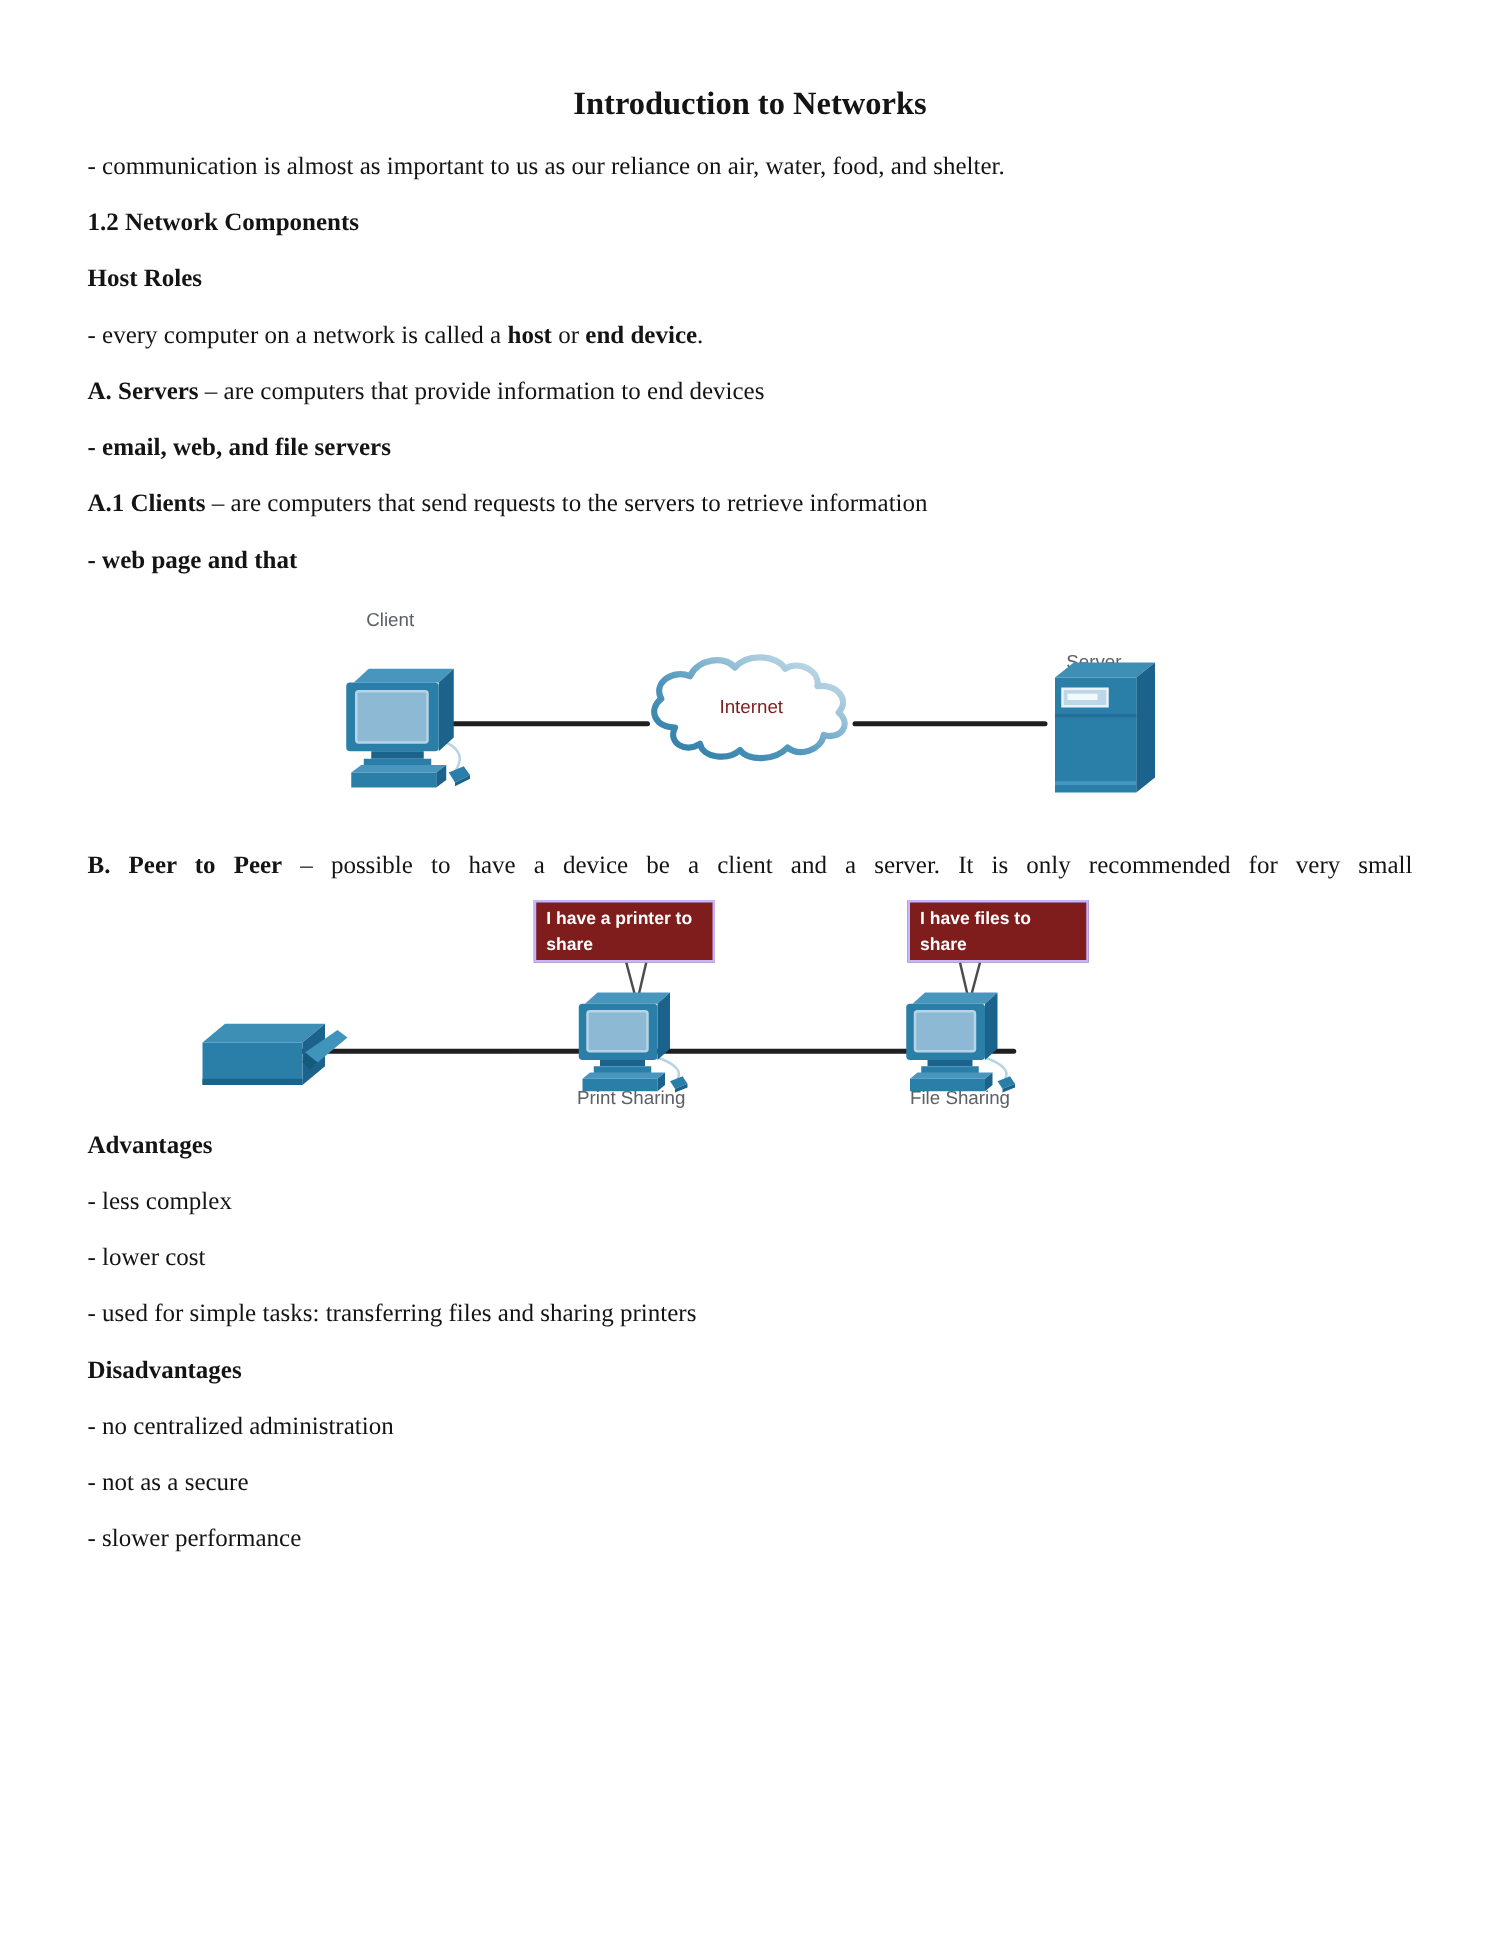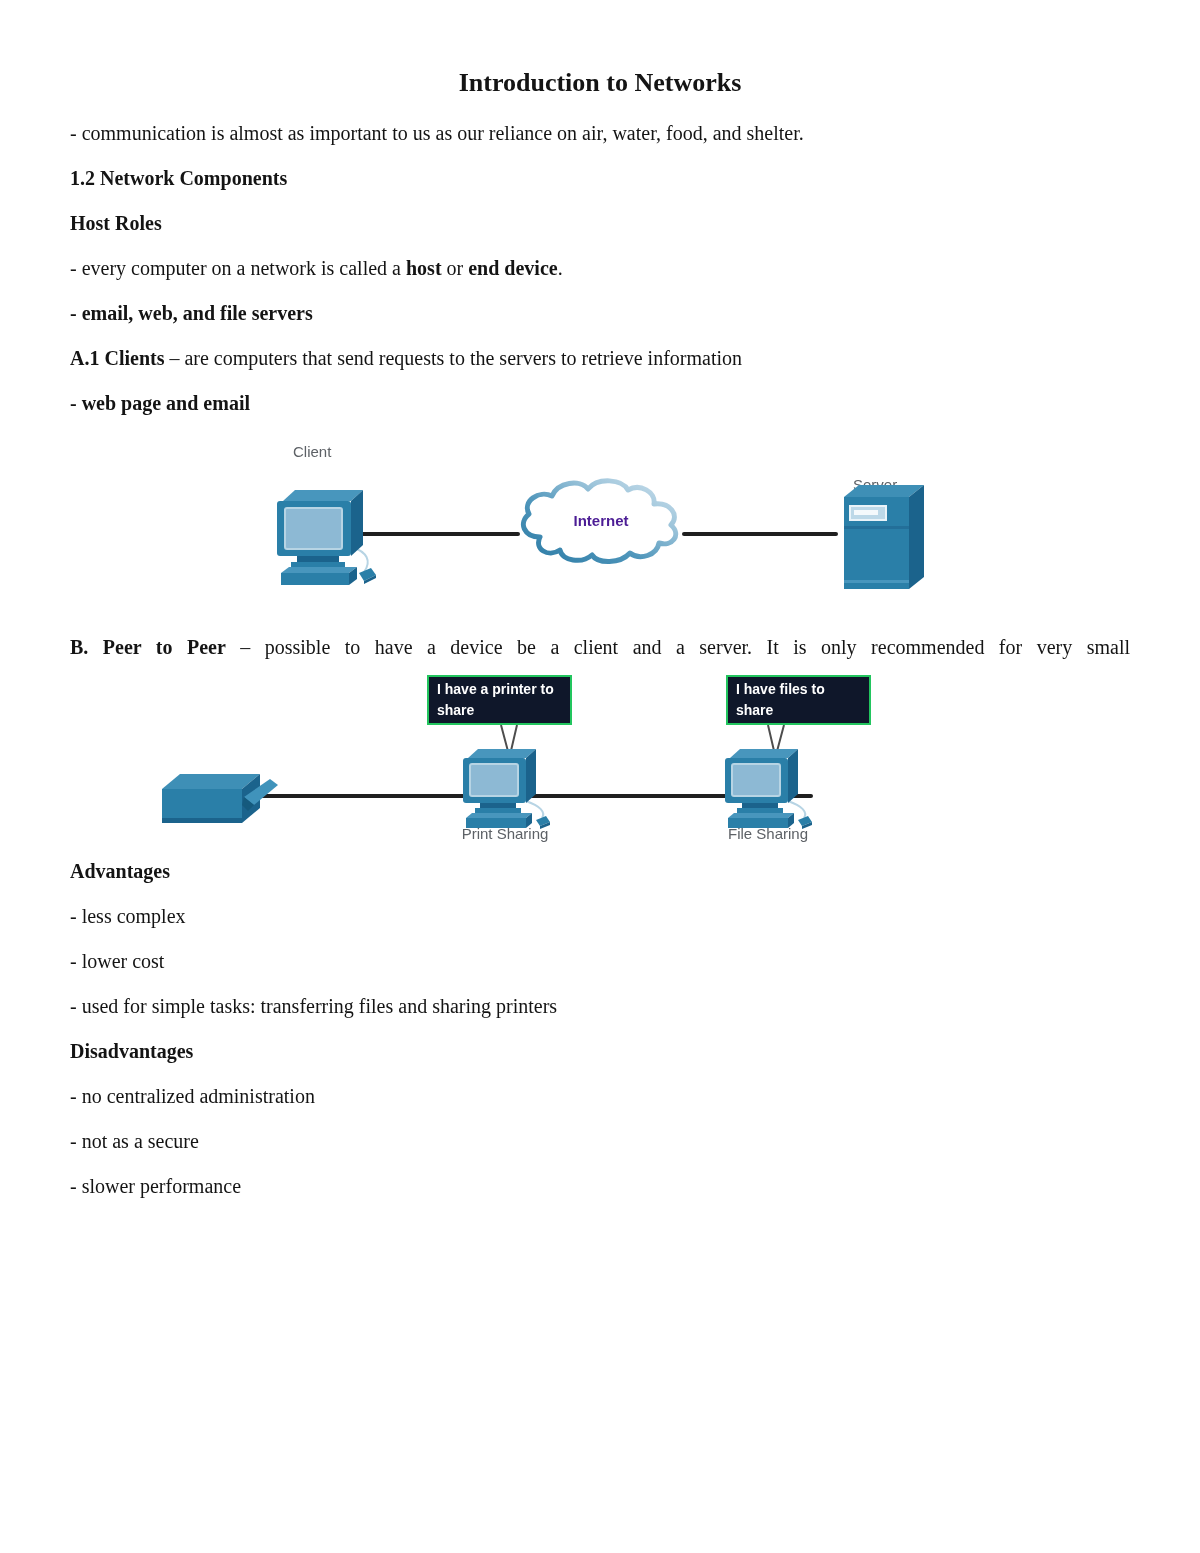--- a/index.html
+++ b/index.html
@@ -15,45 +15,46 @@
   b{font-weight:bold;}
   .diagram{position:relative;margin-left:-70px;margin-right:-70px;width:992px;
            font-family:"Liberation Sans",sans-serif;}
   .d1{height:175px;margin-bottom:24px;}
   .d2{height:170px;margin-bottom:15px;}
   .abs{position:absolute;}
   .dlabel{position:absolute;font-size:15px;line-height:18px;color:#5d6166;}
   .wire{position:absolute;height:4px;background:#1f1f1f;border-radius:2px;}
   .bubble{
     position:absolute;width:145px;height:50px;box-sizing:border-box;
-    background:#0f172a;border:2px solid #22c55e;color:#ffffff;
+    background:#7f1d1d;border:2px solid #c4b5fd;color:#ffffff;
     font-weight:bold;font-size:14px;line-height:21px;padding:2px 8px;
   }
   .ctext{text-align:center;}
 </style>
 </head>
 <body>
 
 <div class="doc">
 
   <h1>Introduction to Networks</h1>
 
   <p>- communication is almost as important to us as our reliance on air, water, food, and shelter.</p>
 
   <p class="h">1.2 Network Components</p>
   <p class="h">Host Roles</p>
 
   <p><span>- every computer on a network is called a </span><b>host</b><span> or </span><b>end device</b><span>.</span></p>
 
+  <p><b>A. Servers</b><span> – are computers that provide information to end devices</span></p>
 
   <p class="h">- email, web, and file servers</p>
 
   <p><b>A.1 Clients</b><span> – are computers that send requests to the servers to retrieve information</span></p>
 
-  <p class="h">- web page and email</p>
+  <p class="h">- web page and that</p>
 
   <div class="diagram d1">
     <div class="dlabel" style="left:293px;top:6px;">Client</div>
     <div class="dlabel" style="left:853px;top:6px;margin-top:33px;">Server</div>
 
     <div class="wire" style="left:358px;top:95px;width:162px;"></div>
     <div class="wire" style="left:682px;top:95px;width:156px;"></div>
 
     <svg class="abs" style="left:273px;top:48px;" width="105" height="105" viewBox="0 0 105 105">
       <path d="M79,62 C94,67 99,76 91,87" stroke="#b7d4e4" stroke-width="2" fill="none"></path>
@@ -74,21 +75,21 @@
       <defs>
         <linearGradient id="cg" x1="0" y1="1" x2="1" y2="0">
           <stop offset="0" stop-color="#2b7aa4"></stop>
           <stop offset="0.4" stop-color="#4f96bb"></stop>
           <stop offset="0.7" stop-color="#9cc4da"></stop>
           <stop offset="1" stop-color="#cfe2ee"></stop>
         </linearGradient>
       </defs>
       <path d="M 24,60 C 8,60 2,46 13,37 C 6,24 23,13 36,19 C 42,5 64,2 72,12 C 82,0 106,2 112,13 C 124,6 140,15 138,27 C 154,25 164,38 155,48 C 166,58 156,70 143,66 C 141,78 124,84 114,76 C 104,87 82,87 76,78 C 66,87 46,84 44,73 C 32,81 18,72 24,60 Z" fill="#ffffff" stroke="url(#cg)" stroke-width="5" stroke-linejoin="round"></path>
     </svg>
-    <div class="dlabel ctext" style="left:516px;top:75px;width:170px;color:#4c1d95;font-weight:bold;">Internet</div>
+    <div class="dlabel ctext" style="left:516px;top:75px;width:170px;color:#7f1d1d;">Internet</div>
 
     <svg class="abs" style="left:836px;top:43px;" width="95" height="115" viewBox="0 0 95 115">
       <polygon points="8,17 23,5 88,5 73,17" fill="#3e8fb6"></polygon>
       <polygon points="73,17 88,5 88,97 73,109" fill="#1b638c"></polygon>
       <rect x="8" y="17" width="65" height="92" fill="#2a7fa8"></rect>
       <rect x="8" y="46" width="65" height="3" fill="#236f99"></rect>
       <rect x="8" y="100" width="65" height="3" fill="#4896bd"></rect>
       <rect x="14" y="26" width="36" height="14" fill="#bcd8e8" stroke="#e9f3f9" stroke-width="2"></rect>
       <rect x="18" y="30" width="24" height="5" fill="#f4f9fc"></rect>
     </svg>

